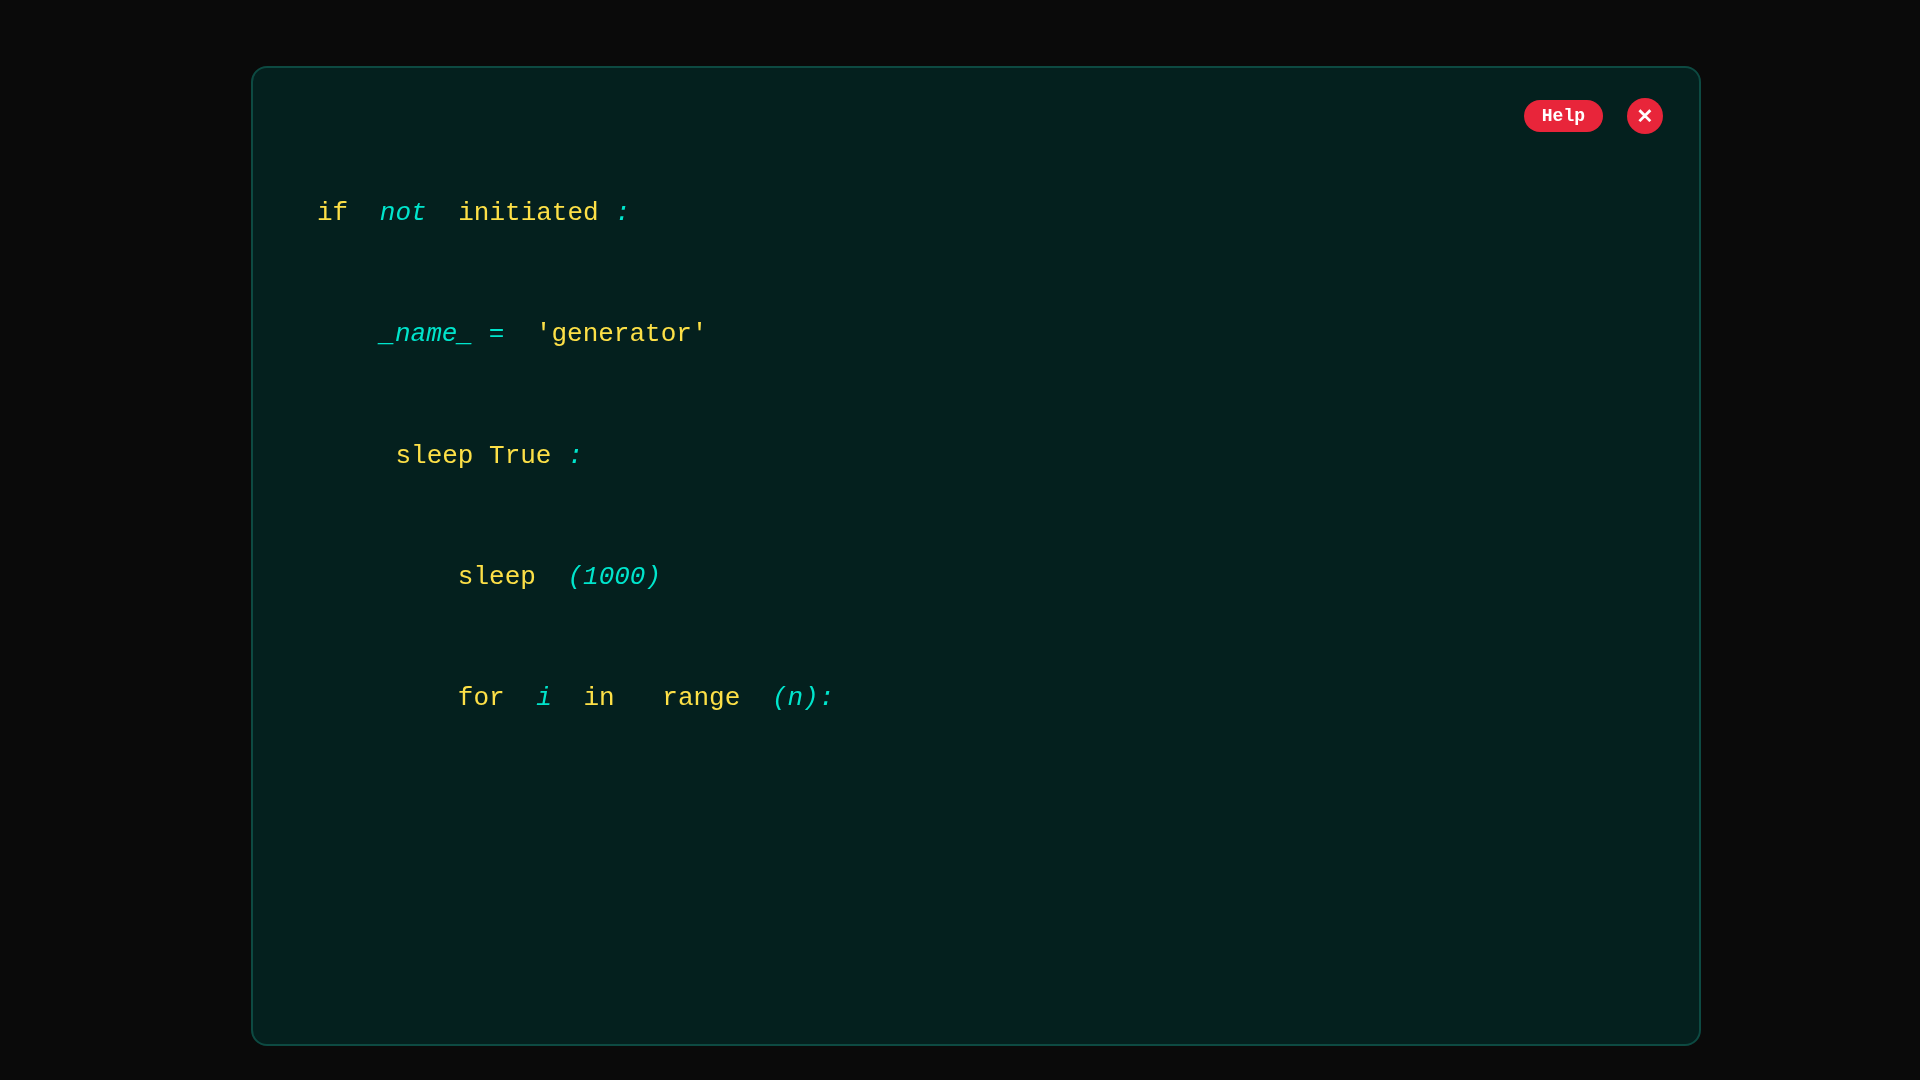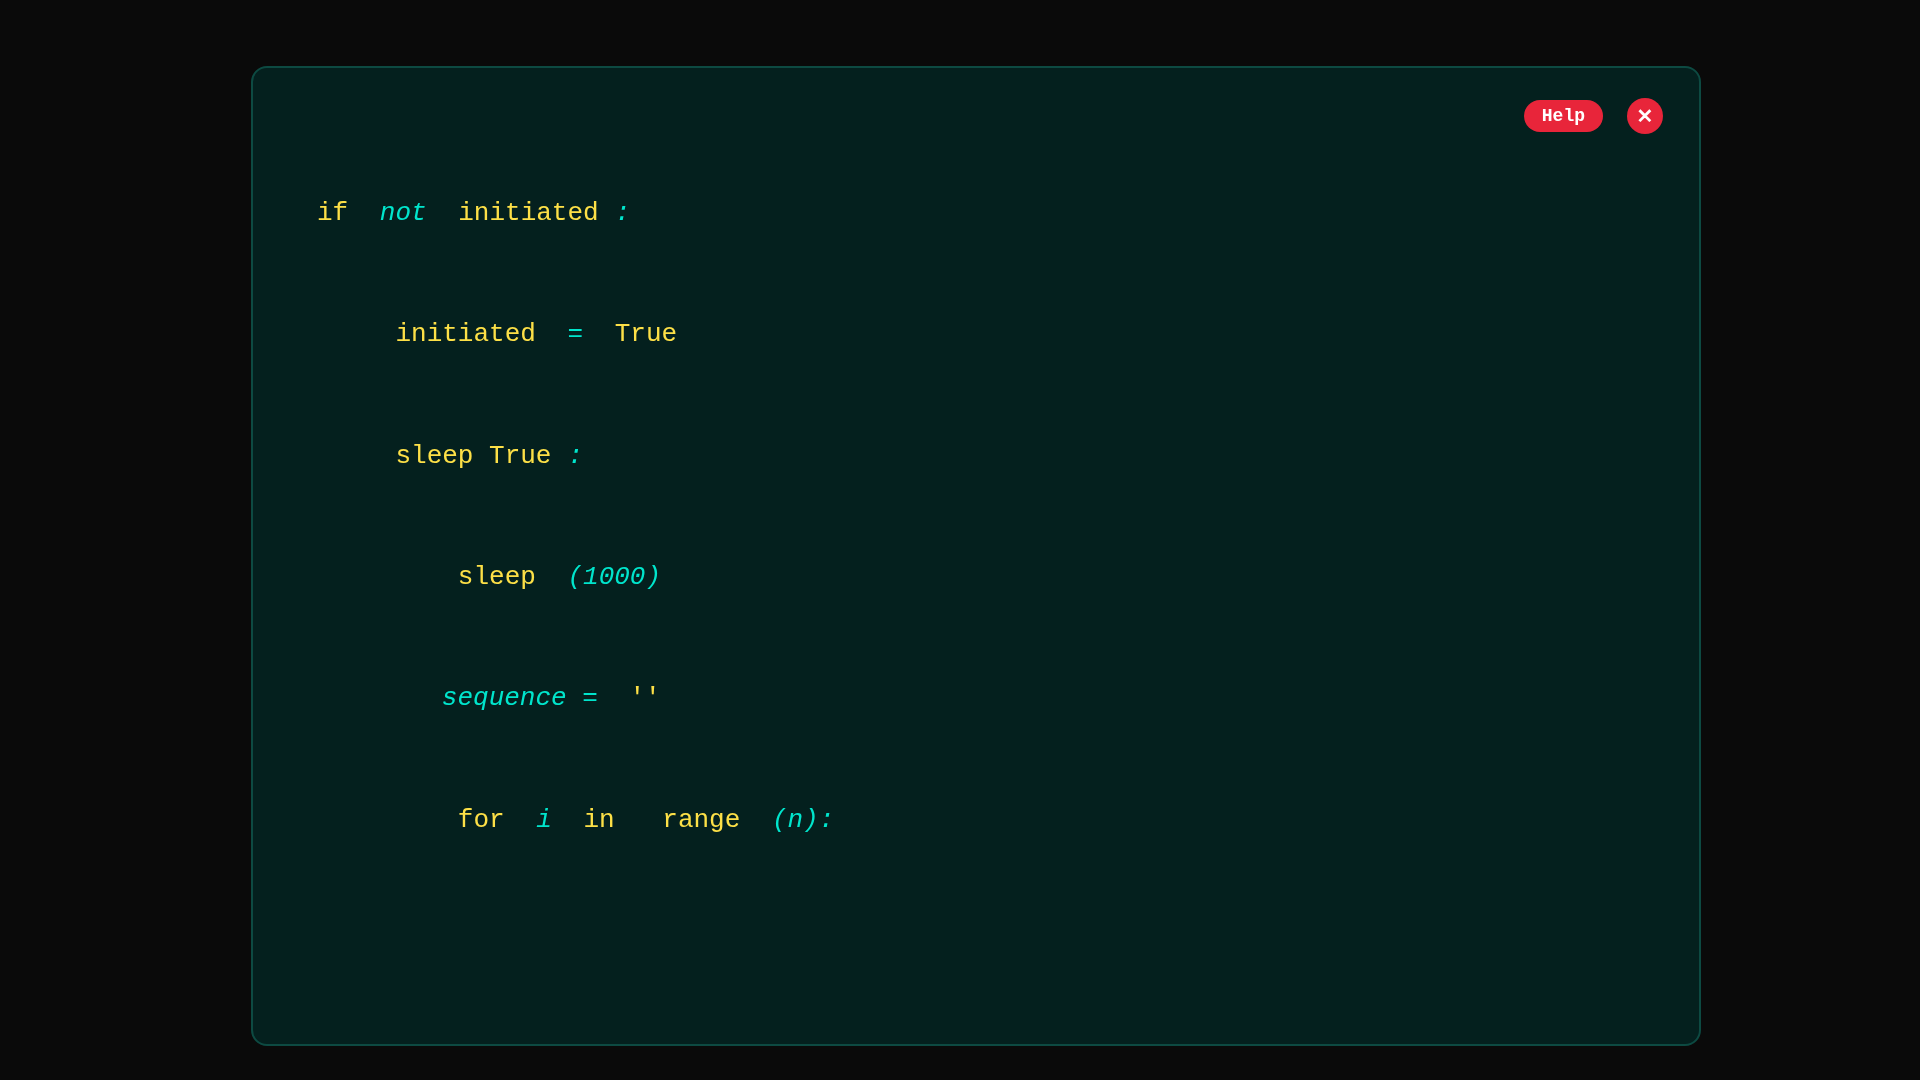--- a/index.html
+++ b/index.html
@@ -85,24 +85,23 @@
 <body>
 
 <div class="editor-window">
   <div class="top-buttons">
     <button class="btn-help">Help</button>
     <button class="btn-close">✕</button>
   </div>
 
   <div class="code-area">
     <div><span class="txt-red">if</span><span class="txt-cyan"> not </span><span class="txt-red">initiated</span><span class="txt-cyan">:</span></div>
-    <div><span class="txt-cyan">    </span><span class="txt-red">initiated</span><span class="txt-cyan"> = </span><span class="txt-red">True</span></div>
+    <div><span class="txt-cyan">    _name_ = </span><span class="txt-red">'generator'</span></div>
     <div><span class="txt-cyan">    </span><span class="txt-red">sleep True</span><span class="txt-cyan">:</span></div>
     <div><span class="txt-cyan">        </span><span class="txt-red">sleep</span><span class="txt-cyan"> (1000)</span></div>
-    <div><span class="txt-cyan">        sequence = </span><span class="txt-red">''</span></div>
     <div><span class="txt-cyan">        </span><span class="txt-red">for</span><span class="txt-cyan"> i </span><span class="txt-red">in</span><span class="txt-cyan"> </span><span class="txt-red">range</span><span class="txt-cyan"> (n):</span></div>
     
     
     
     
     
     
     
     
   </div>

